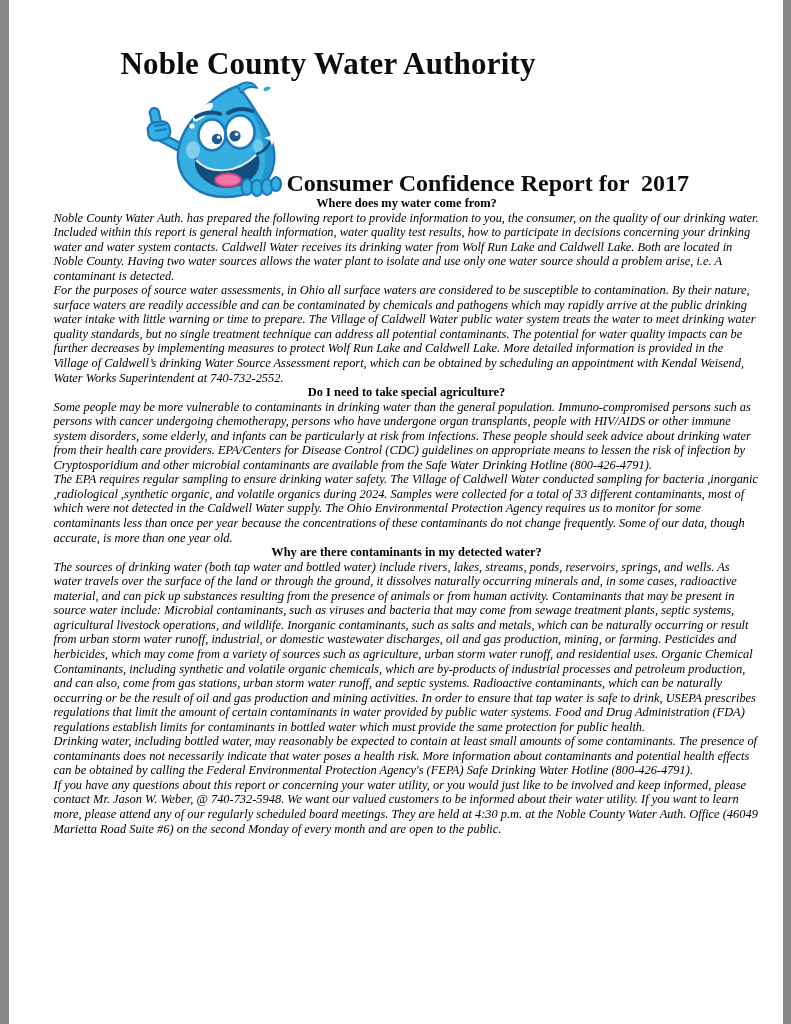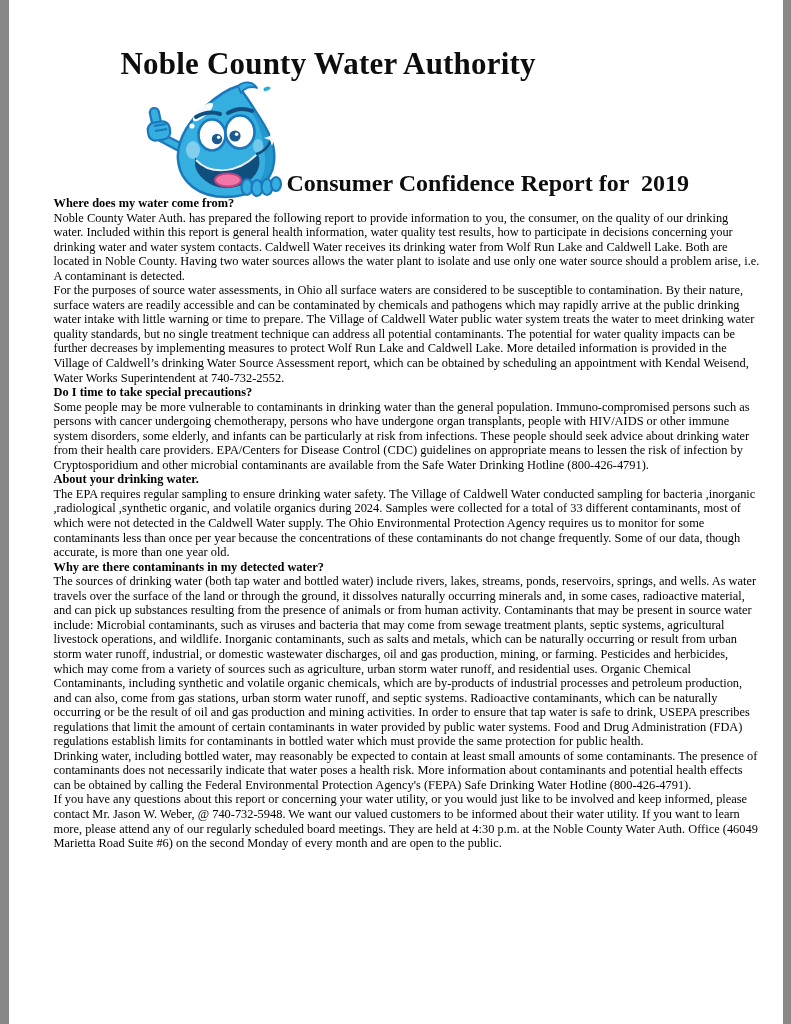--- a/index.html
+++ b/index.html
@@ -48,23 +48,25 @@
     width: 706px;
     font-size: 12.4px;
     line-height: 14.55px;
     text-align: left;
   }
   .content h3 {
     margin: 0;
     font-size: 12.4px;
     line-height: 14.55px;
     font-weight: bold;
+    text-align: center;
   }
   .content p {
     margin: 0;
+    font-style: italic;
   }
 </style>
 </head>
 <body>
 
 <div class="page">
 
   <h1 class="page-title">Noble County Water Authority</h1>
 
   <div class="mascot">
@@ -115,40 +117,39 @@
 
       <g fill="#35AEE0" stroke="#1B78BC" stroke-width="2.2">
         <ellipse cx="107" cy="107" rx="5.5" ry="8"></ellipse>
         <ellipse cx="117" cy="108" rx="5.5" ry="8"></ellipse>
         <ellipse cx="127" cy="107" rx="5.5" ry="8"></ellipse>
         <ellipse cx="136" cy="104" rx="5" ry="7"></ellipse>
       </g>
     </svg>
   </div>
 
-  <h2 class="report-subtitle">Consumer Confidence Report for  2019</h2>
+  <h2 class="report-subtitle">Consumer Confidence Report for  2017</h2>
 
   <div class="content">
 
     <section>
       <h3>Where does my water come from?</h3>
       <p>Noble County Water Auth. has prepared the following report to provide information to you, the consumer, on the quality of our drinking water. Included within this report is general health information, water quality test results, how to participate in decisions concerning your drinking water and water system contacts. Caldwell Water receives its drinking water from Wolf Run Lake and Caldwell Lake. Both are located in Noble County. Having two water sources allows the water plant to isolate and use only one water source should a problem arise, i.e. A contaminant is detected.</p>
     </section>
 
     <section>
       <p>For the purposes of source water assessments, in Ohio all surface waters are considered to be susceptible to contamination. By their nature, surface waters are readily accessible and can be contaminated by chemicals and pathogens which may rapidly arrive at the public drinking water intake with little warning or time to prepare. The Village of Caldwell Water public water system treats the water to meet drinking water quality standards, but no single treatment technique can address all potential contaminants. The potential for water quality impacts can be further decreases by implementing measures to protect Wolf Run Lake and Caldwell Lake. More detailed information is provided in the Village of Caldwell’s drinking Water Source Assessment report, which can be obtained by scheduling an appointment with Kendal Weisend, Water Works Superintendent at 740-732-2552.</p>
     </section>
 
     <section>
-      <h3>Do I time to take special precautions?</h3>
+      <h3>Do I need to take special agriculture?</h3>
       <p>Some people may be more vulnerable to contaminants in drinking water than the general population. Immuno-compromised persons such as persons with cancer undergoing chemotherapy, persons who have undergone organ transplants, people with HIV/AIDS or other immune system disorders, some elderly, and infants can be particularly at risk from infections. These people should seek advice about drinking water from their health care providers. EPA/Centers for Disease Control (CDC) guidelines on appropriate means to lessen the risk of infection by Cryptosporidium and other microbial contaminants are available from the Safe Water Drinking Hotline (800-426-4791).</p>
     </section>
 
     <section>
-      <h3>About your drinking water.</h3>
       <p>The EPA requires regular sampling to ensure drinking water safety. The Village of Caldwell Water conducted sampling for bacteria ,inorganic ,radiological ,synthetic organic, and volatile organics during 2024. Samples were collected for a total of 33 different contaminants, most of which were not detected in the Caldwell Water supply. The Ohio Environmental Protection Agency requires us to monitor for some contaminants less than once per year because the concentrations of these contaminants do not change frequently. Some of our data, though accurate, is more than one year old.</p>
     </section>
 
     <section>
       <h3>Why are there contaminants in my detected water?</h3>
       <p>The sources of drinking water (both tap water and bottled water) include rivers, lakes, streams, ponds, reservoirs, springs, and wells. As water travels over the surface of the land or through the ground, it dissolves naturally occurring minerals and, in some cases, radioactive material, and can pick up substances resulting from the presence of animals or from human activity. Contaminants that may be present in source water include:  Microbial contaminants, such as viruses and bacteria that may come from sewage treatment plants, septic systems, agricultural livestock operations, and wildlife.  Inorganic contaminants, such as salts and metals, which can be naturally occurring or result from urban storm water runoff, industrial, or domestic wastewater discharges, oil and gas production, mining, or farming.  Pesticides and herbicides, which may come from a variety of sources such as agriculture, urban storm water runoff, and residential uses.  Organic Chemical Contaminants, including synthetic and volatile organic chemicals, which are by-products of industrial processes and petroleum production, and can also, come from gas stations, urban storm water runoff, and septic systems.  Radioactive contaminants, which can be naturally occurring or be the result of oil and gas production and mining activities. In order to ensure that tap water is safe to drink, USEPA prescribes regulations that limit the amount of certain contaminants in water provided by public water systems.  Food and Drug Administration (FDA) regulations establish limits for contaminants in bottled water which must provide the same protection for public health.</p>
       <p>Drinking water, including bottled water, may reasonably be expected to contain at least small amounts of some contaminants. The presence of contaminants does not necessarily indicate that water poses a health risk. More information about contaminants and potential health effects can be obtained by calling the Federal Environmental Protection Agency's (FEPA) Safe Drinking Water Hotline (800-426-4791).</p>
     </section>
 
     <section>

